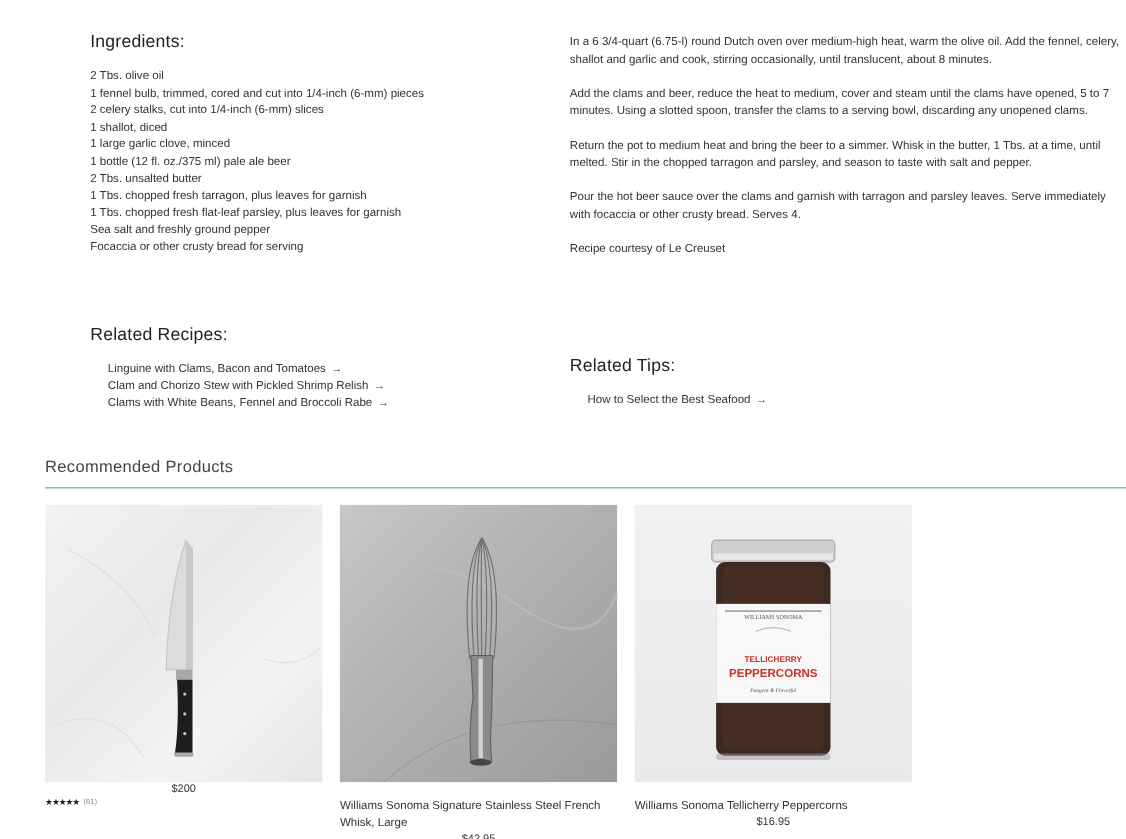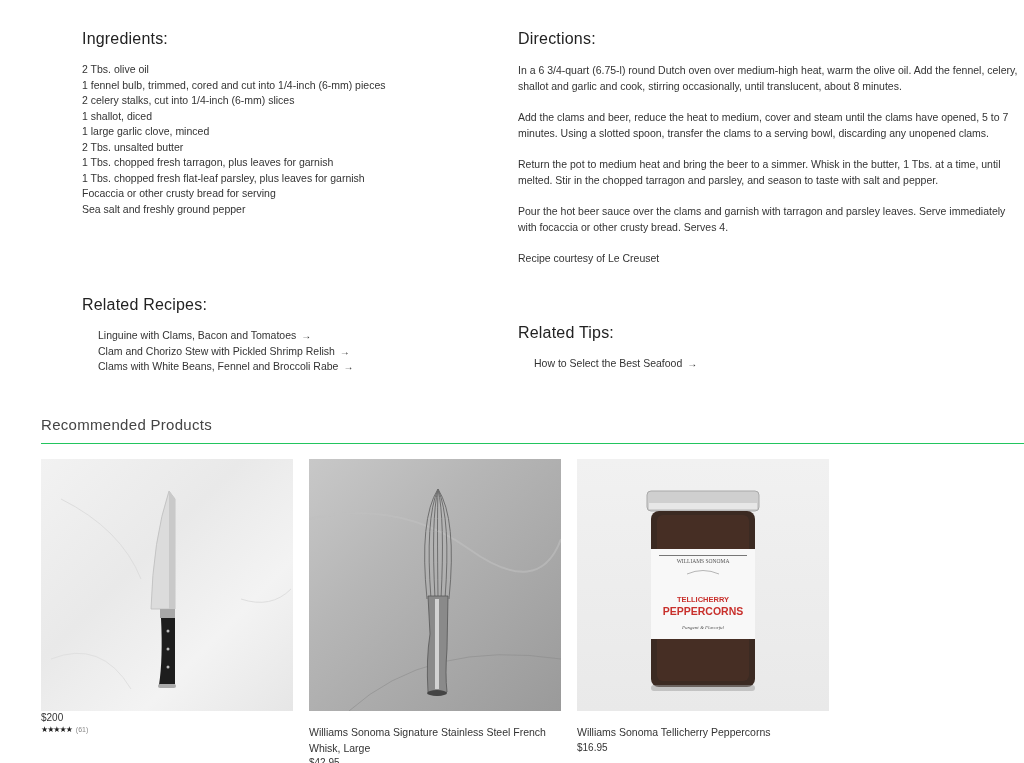--- a/index.html
+++ b/index.html
@@ -29,55 +29,55 @@
     .rec-title { font-size: 15px; font-weight: normal; color: #444; letter-spacing: 0.3px; line-height: 18px; padding-bottom: 9px; border-bottom: 1px solid #22c55e; }
 
     .products { position: absolute; top: 459px; left: 41px; display: flex; gap: 16px; }
     .product { width: 252px; }
     .product-image { width: 252px; height: 252px; position: relative; overflow: hidden; }
     .img-knife { background: linear-gradient(135deg, #f2f2f2 0%, #e9e9e9 40%, #f3f3f3 70%, #e6e6e6 100%); }
     .img-whisk { background: linear-gradient(135deg, #c8c8c8 0%, #b6b6b6 35%, #a9a9a9 65%, #9a9a9a 100%); }
     .img-pepper { background: linear-gradient(180deg, #f1f1f1 0%, #e9e9e9 100%); text-align: right; }
 
     .product-name { font-size: 10.5px; line-height: 15.5px; color: #333; margin-top: 14px; }
-    .product-price { font-size: 10px; line-height: 14px; color: #333; }
+    .product-price { font-size: 10px; line-height: 14px; color: #333; text-align: center; }
     .product-rating { font-size: 8px; line-height: 10px; color: #333; display: flex; align-items: center; gap: 2px; }
     .stars { letter-spacing: -1px; font-size: 8px; color: #222; }
     .review-count { font-size: 7px; color: #888; margin-left: 2px; }
   </style>
 </head>
 <body>
 
 <section class="col-left">
   <h2 class="section-title">Ingredients:</h2>
   <ul class="ingredients-list">
     <li>2 Tbs. olive oil</li>
     <li>1 fennel bulb, trimmed, cored and cut into 1/4-inch (6-mm) pieces</li>
     <li>2 celery stalks, cut into 1/4-inch (6-mm) slices</li>
     <li>1 shallot, diced</li>
     <li>1 large garlic clove, minced</li>
+    <li>1 bottle (12 fl. oz./375 ml) pale ale beer</li>
     <li>2 Tbs. unsalted butter</li>
     <li>1 Tbs. chopped fresh tarragon, plus leaves for garnish</li>
     <li>1 Tbs. chopped fresh flat-leaf parsley, plus leaves for garnish</li>
+    <li>Sea salt and freshly ground pepper</li>
     <li>Focaccia or other crusty bread for serving</li>
-    <li>Sea salt and freshly ground pepper</li>
   </ul>
 </section>
 
 <section class="related-recipes">
   <h2 class="section-title">Related Recipes:</h2>
   <ul class="link-list">
     <li><a href="#"><span>Linguine with Clams, Bacon and Tomatoes</span> <span class="arrow">→</span></a></li>
     <li><a href="#"><span>Clam and Chorizo Stew with Pickled Shrimp Relish</span> <span class="arrow">→</span></a></li>
     <li><a href="#"><span>Clams with White Beans, Fennel and Broccoli Rabe</span> <span class="arrow">→</span></a></li>
   </ul>
 </section>
 
 <section class="col-right directions">
-  <h2 class="section-title">Directions:</h2>
   <p>In a 6 3/4-quart (6.75-l) round Dutch oven over medium-high heat, warm the olive oil. Add the fennel, celery, shallot and garlic and cook, stirring occasionally, until translucent, about 8 minutes.</p>
   <p>Add the clams and beer, reduce the heat to medium, cover and steam until the clams have opened, 5 to 7 minutes. Using a slotted spoon, transfer the clams to a serving bowl, discarding any unopened clams.</p>
   <p>Return the pot to medium heat and bring the beer to a simmer. Whisk in the butter, 1 Tbs. at a time, until melted. Stir in the chopped tarragon and parsley, and season to taste with salt and pepper.</p>
   <p>Pour the hot beer sauce over the clams and garnish with tarragon and parsley leaves. Serve immediately with focaccia or other crusty bread. Serves 4.</p>
   <p>Recipe courtesy of Le Creuset</p>
 </section>
 
 <section class="related-tips">
   <h2 class="section-title">Related Tips:</h2>
   <ul class="link-list">

